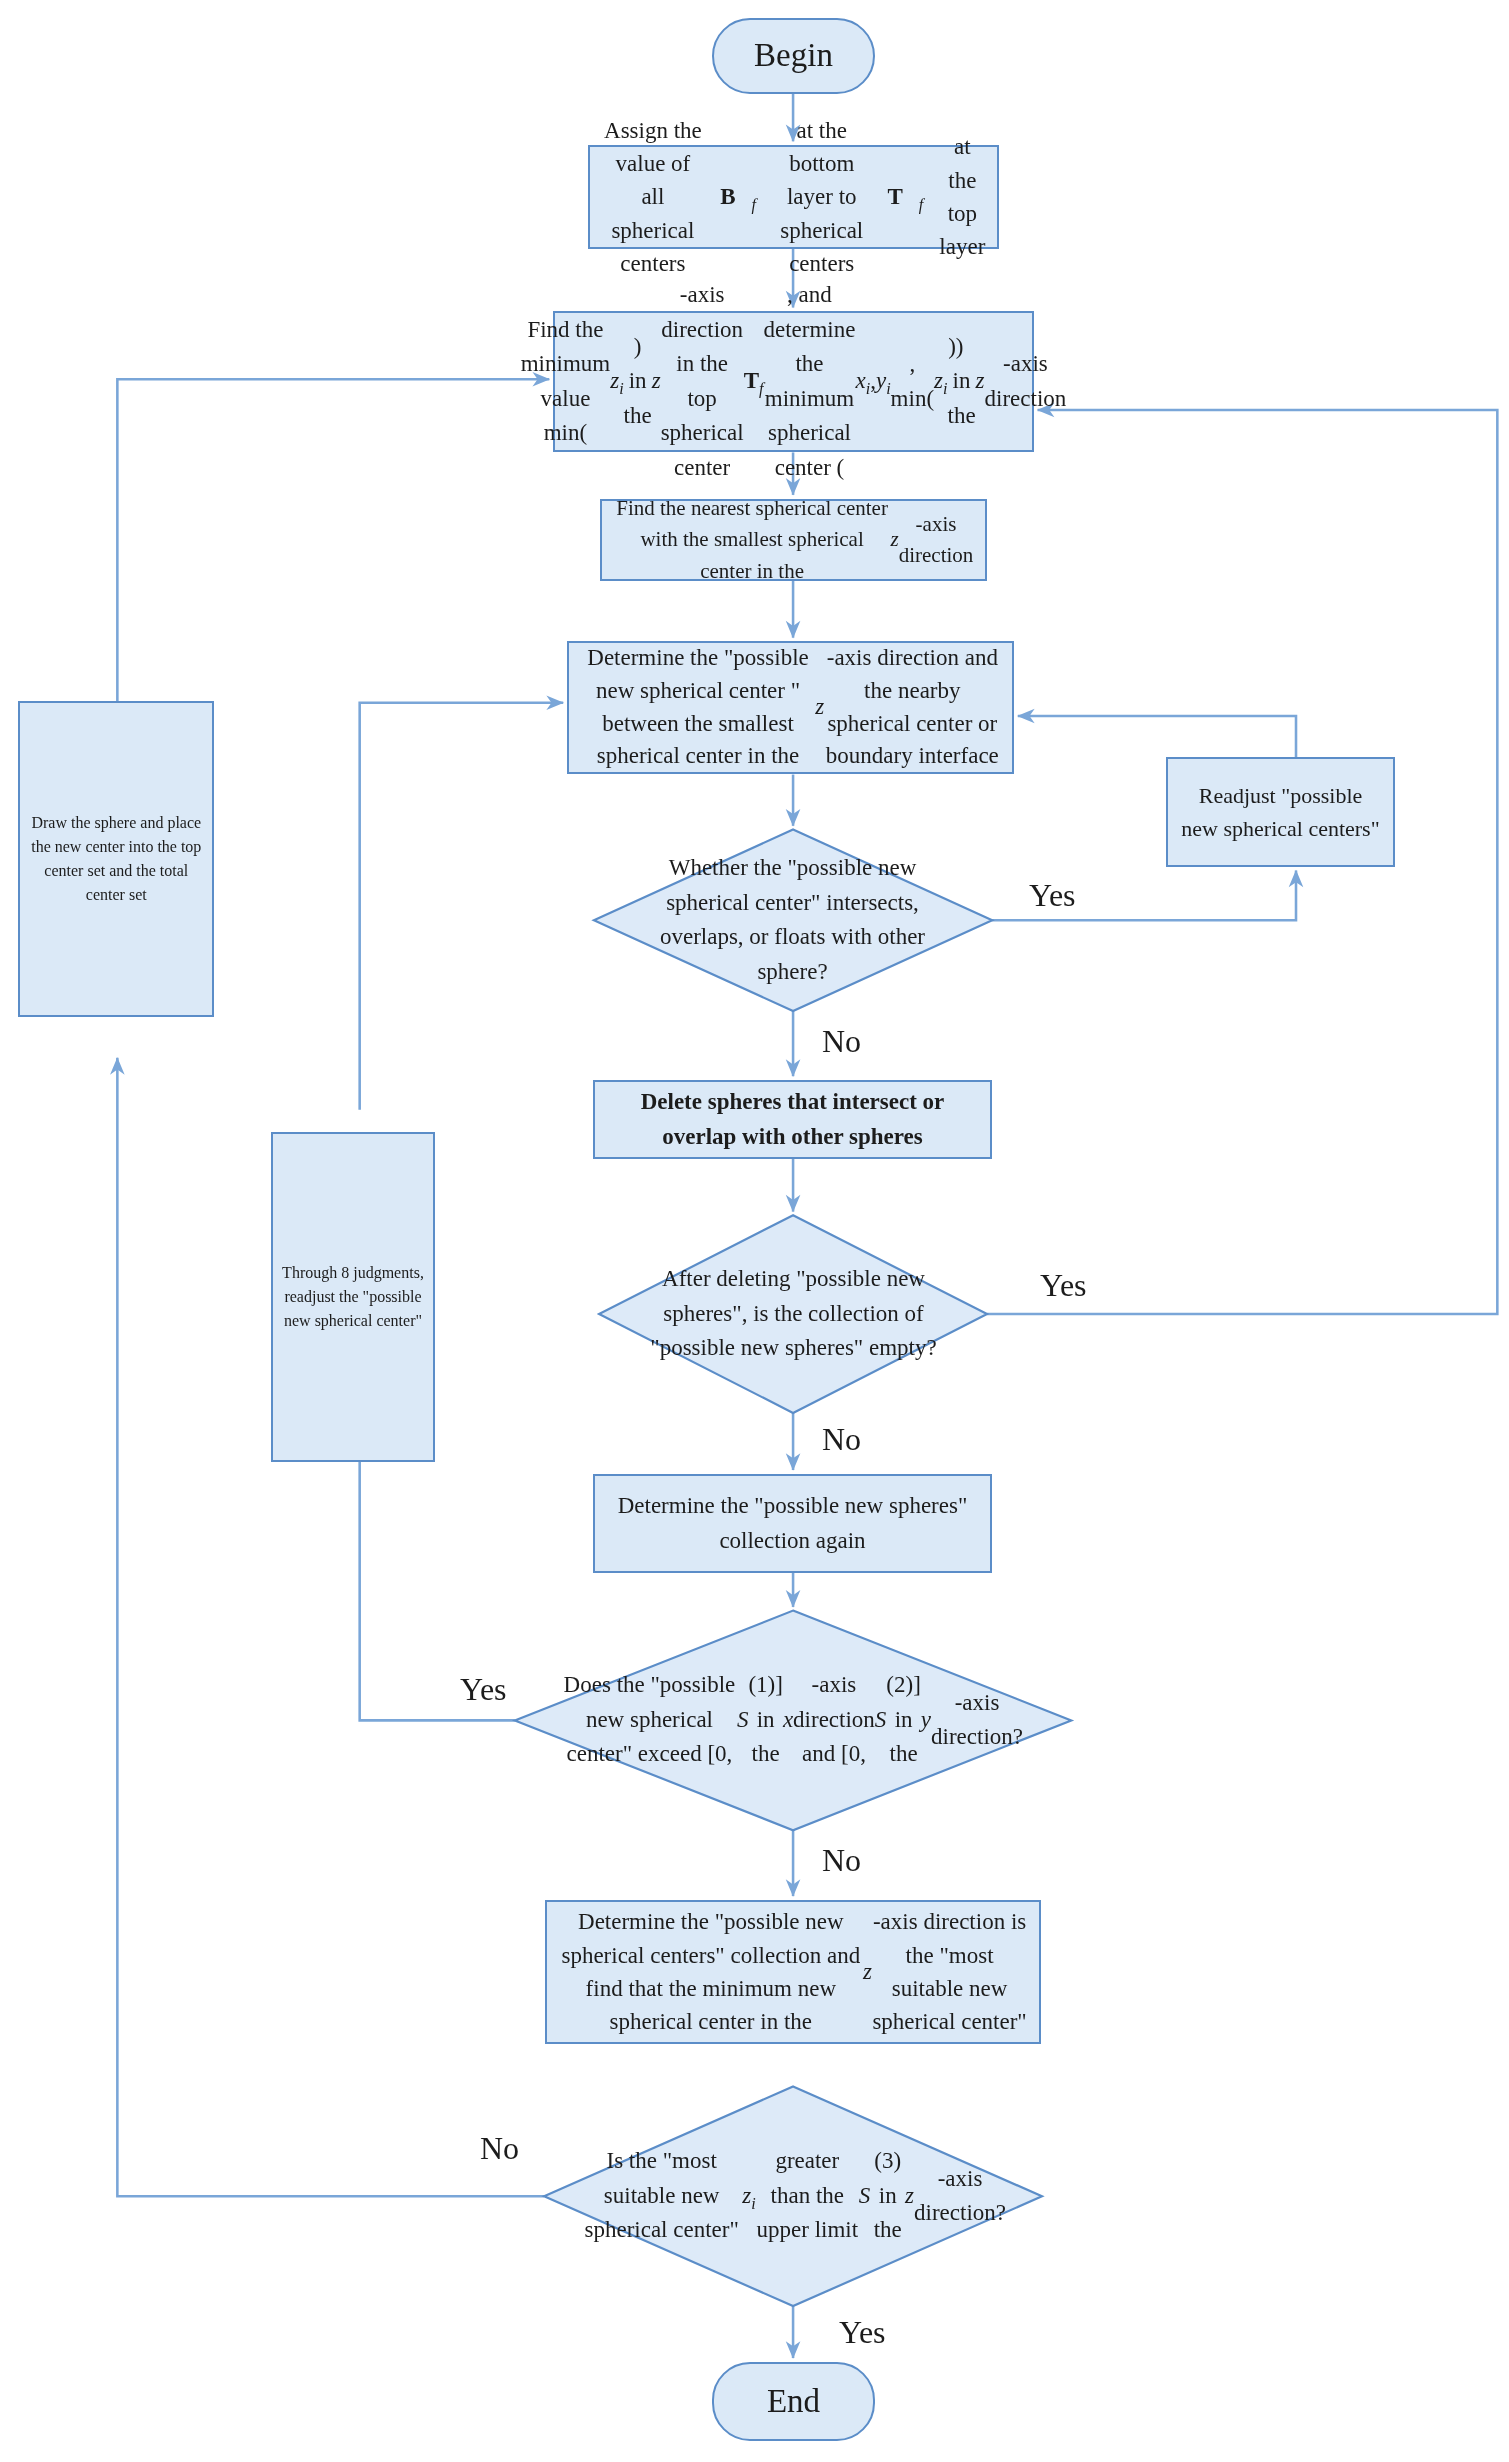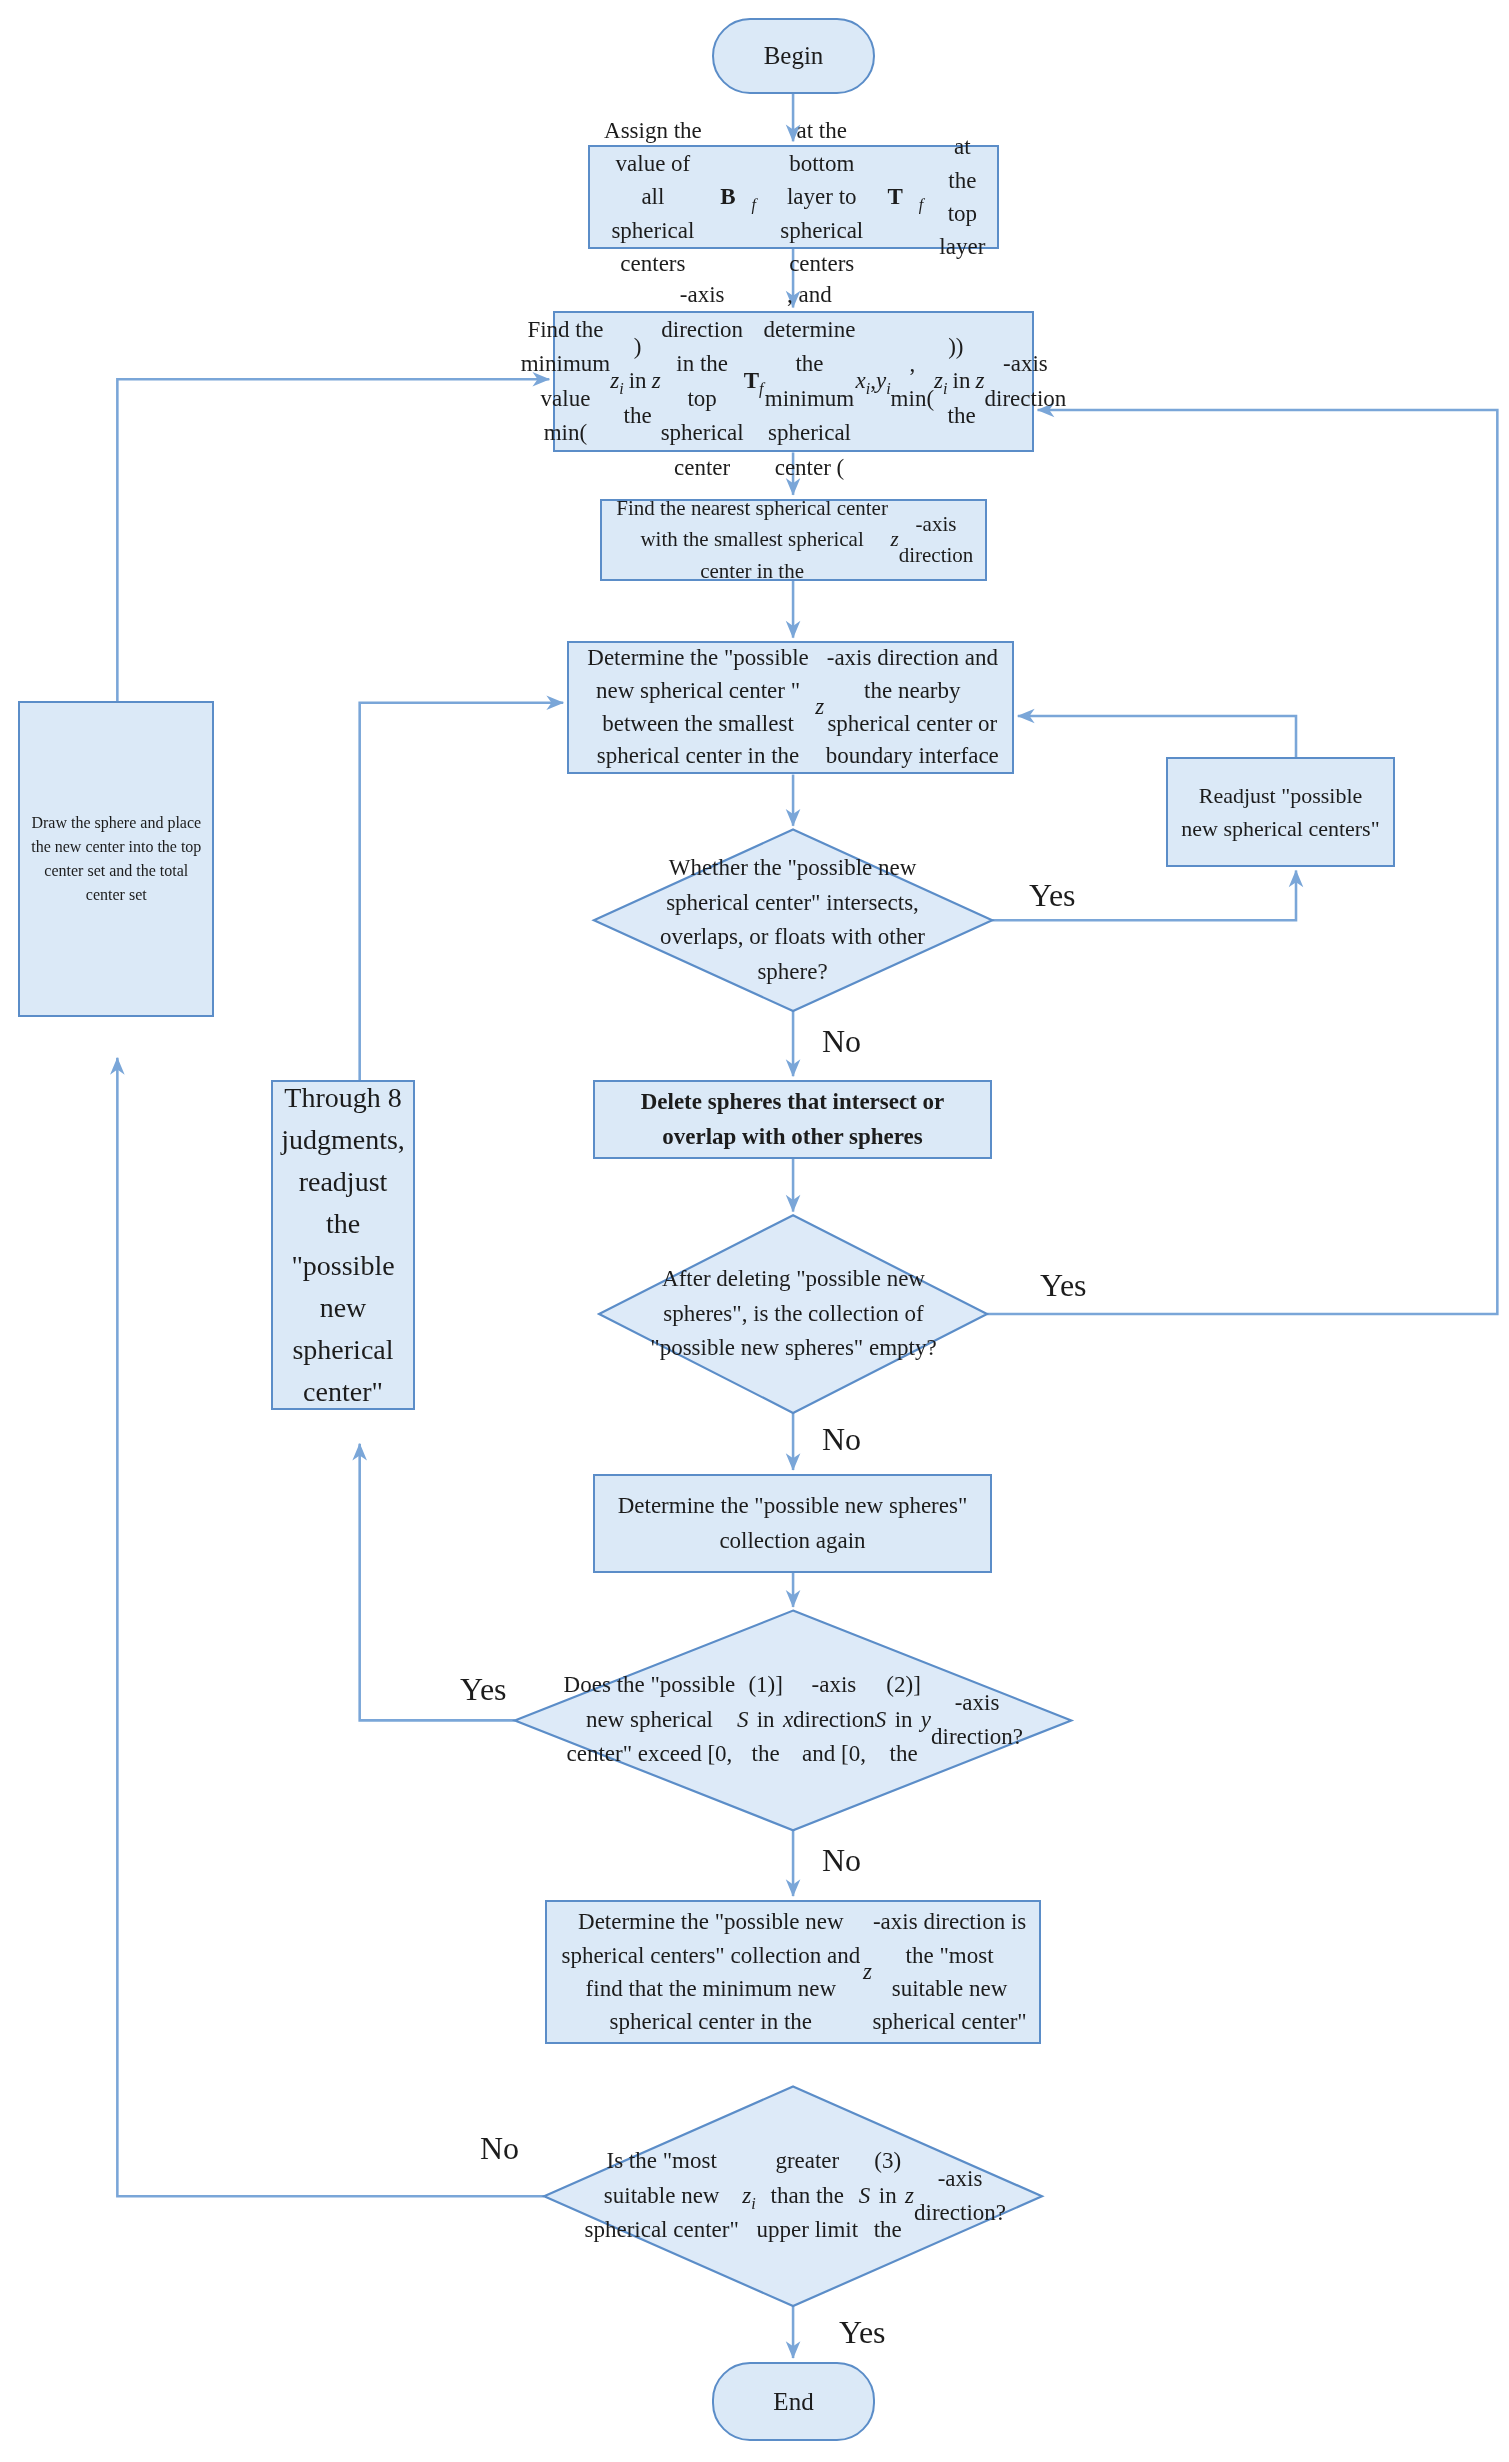--- a/index.html
+++ b/index.html
@@ -9,21 +9,21 @@
   html,body{margin:0;padding:0;background:var(--background);}
   #canvas{position:relative;width:1510px;height:2462px;background:var(--background);
           font-family:"Liberation Serif","DejaVu Serif",serif;color:var(--text);overflow:hidden;}
   #wires{position:absolute;left:0;top:0;width:1510px;height:2462px;}
   .wire{fill:none;stroke:var(--connector);stroke-width:3.5;}
   .diamond{fill:var(--diamond-fill);stroke:var(--node-stroke);stroke-width:3;}
   .arrowhead{fill:var(--connector);}
   .node{position:absolute;background:var(--node-fill);border:2.9px solid var(--node-stroke);
         display:flex;align-items:center;justify-content:center;text-align:center;
         font-size:23px;line-height:1.5;box-sizing:border-box;padding:4.4px 11.7px;}
-  .terminator{border-radius:38px;border-width:2.2px;font-size:25px;}
+  .terminator{border-radius:38px;border-width:2.2px;font-size:33px;}
   .dtext{position:absolute;display:flex;align-items:center;justify-content:center;
          text-align:center;font-size:23px;line-height:1.5;}
   .elabel{position:absolute;font-size:32px;line-height:1;}
   sub{font-size:70%;line-height:0;}
   b{font-weight:bold;}
 </style>
 </head>
 <body>
 
 <div id="canvas">
@@ -69,21 +69,21 @@
 
   <div class="node" style="left:588px;top:145px;width:411px;height:104px;line-height:1.45;gap:16px;">Assign the value of all spherical centers<b>B</b><i><sub>f</sub></i> at the bottom layer to spherical centers<b>T</b><i><sub>f</sub></i> at the top layer</div>
   <div class="node" style="left:553px;top:311px;width:481px;height:141px;line-height:1.5;">Find the minimum value min(<i>z<sub>i</sub></i>) in the <i>z</i>-axis direction in the top spherical center <b>T</b><i><sub>f</sub></i>, and determine the minimum spherical center (<i>x<sub>i</sub></i>, <i>y<sub>i</sub></i>, min(<i>z<sub>i</sub></i>))&nbsp;&nbsp; in the <i>z</i>-axis direction</div>
   <div class="node" style="left:600px;top:499px;width:387px;height:82px;font-size:21px;">Find the nearest spherical center with the smallest spherical center in the <i>z</i>-axis direction</div>
   <div class="node" style="left:567px;top:641px;width:447px;height:133px;line-height:1.42;">Determine the "possible new spherical center " between the smallest spherical center  in the <i>z</i>-axis direction and the nearby spherical center  or boundary interface</div>
   <div class="node" style="left:1166px;top:757px;width:229px;height:110px;font-size:22px;border-width:2.2px;">Readjust "possible new spherical centers"</div>
   <div class="node" style="left:593px;top:1080px;width:399px;height:79px;font-weight:bold;">Delete spheres that intersect or overlap with other spheres</div>
   <div class="node" style="left:593px;top:1474px;width:399px;height:99px;">Determine the "possible new spheres" collection again</div>
   <div class="node" style="left:545px;top:1900px;width:496px;height:144px;line-height:1.45;">Determine the "possible new spherical centers" collection and find that the minimum new spherical center in the <i>z</i>-axis direction is the "most suitable new spherical center"</div>
   <div class="node" style="left:18.3px;top:701px;width:196px;height:316px;font-size:16px;border-width:2.2px;padding:4.4px 7.3px;">Draw the sphere and place the new center into the top center set and the total center set</div>
-  <div class="node" style="left:271px;top:1080px;width:144px;height:330px;font-size:28px;border-width:2.2px;padding:4.4px 5.9px;">Through 8 judgments, readjust the "possible new spherical center"</div>
+  <div class="node" style="left:271px;top:1132px;width:164px;height:330px;font-size:16px;border-width:2.2px;padding:4.4px 5.9px;">Through 8 judgments, readjust the "possible new spherical center"</div>
 
   <div class="dtext" style="left:628px;top:847px;width:329px;height:146px;">Whether the "possible new spherical center" intersects, overlaps, or floats with other sphere?</div>
   <div class="dtext" style="left:625px;top:1241px;width:337px;height:146px;">After deleting "possible new spheres", is the collection of "possible new spheres" empty?</div>
   <div class="dtext" style="left:562px;top:1647px;width:461px;height:146px;">Does the "possible new spherical center" exceed [0, <i>S</i> (1)] in the <i>x</i>-axis direction and [0, <i>S</i> (2)] in the <i>y</i>-axis direction?</div>
   <div class="dtext" style="left:581px;top:2123px;width:425px;height:146px;">Is the "most suitable new spherical center" <i>z<sub>i</sub></i> greater than the upper limit <i>S</i> (3) in the <i>z</i>-axis direction?</div>
 
   <div class="elabel" style="left:1029px;top:879px;">Yes</div>
   <div class="elabel" style="left:822px;top:1025px;">No</div>
   <div class="elabel" style="left:1040px;top:1269px;">Yes</div>
   <div class="elabel" style="left:822px;top:1423px;">No</div>

